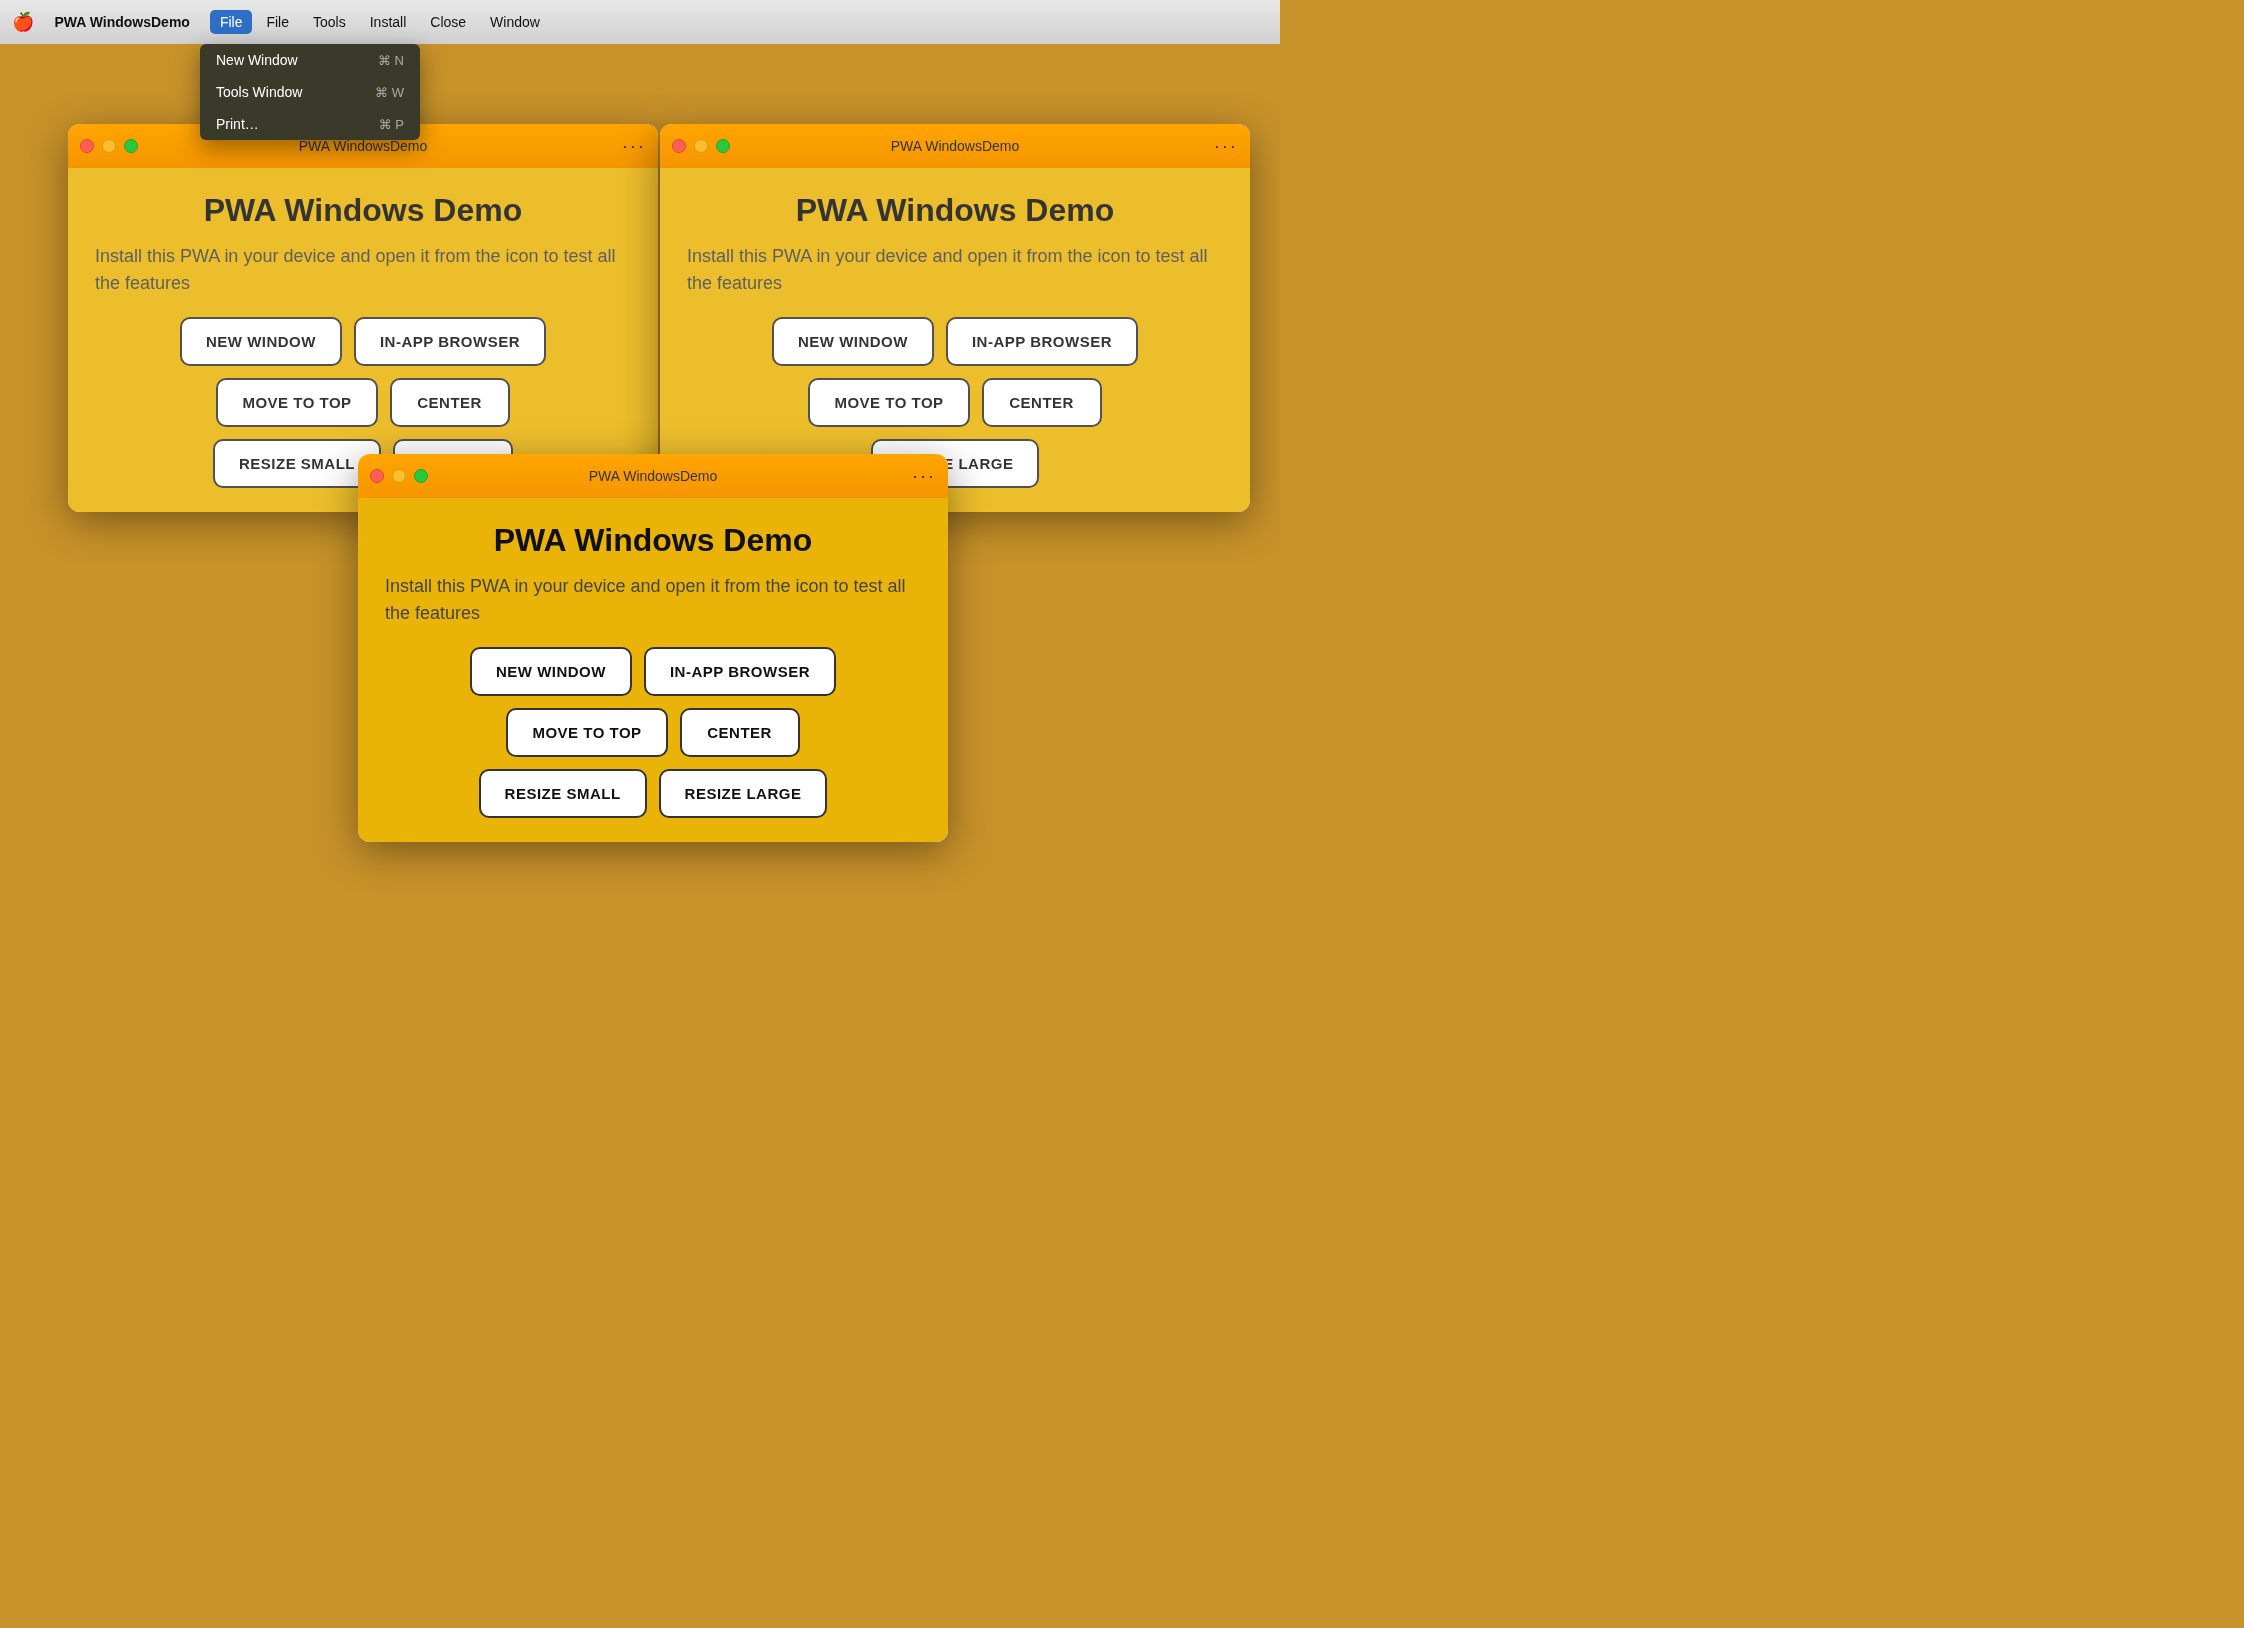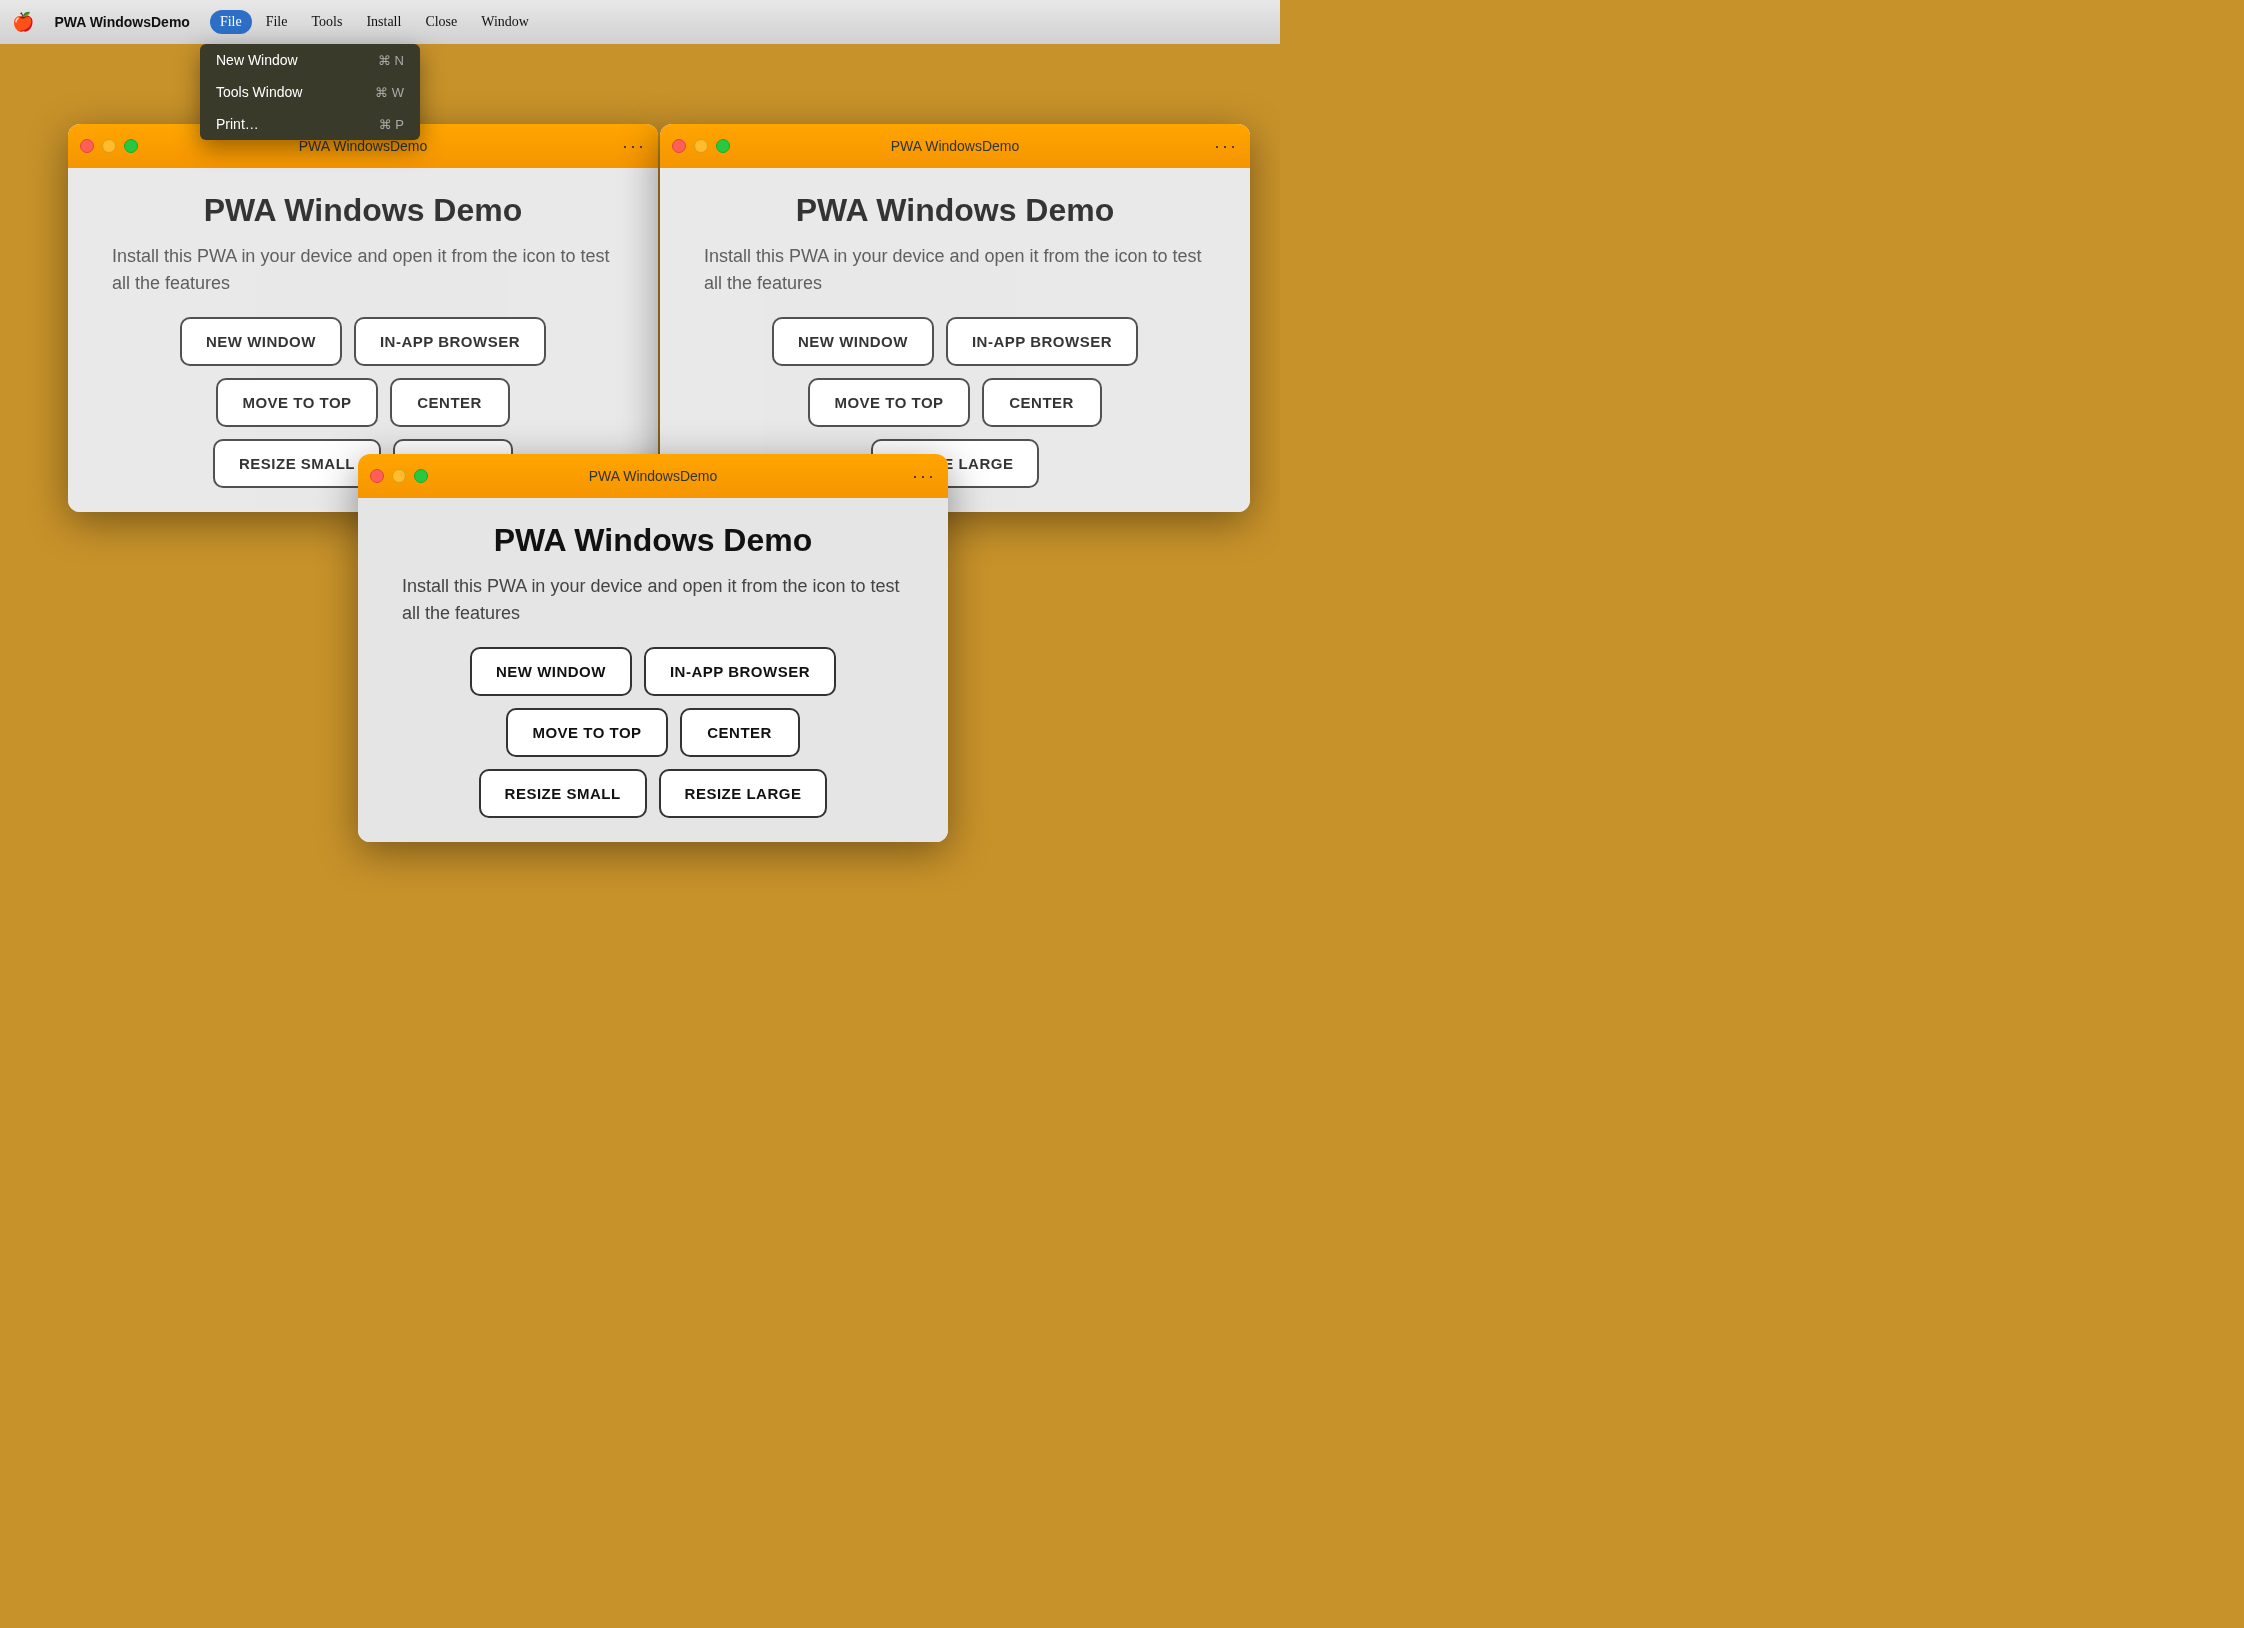--- a/index.html
+++ b/index.html
@@ -36,23 +36,22 @@
       font-weight: 600;
       color: #111;
       margin-right: 8px;
       padding: 4px 8px;
     }
 
     .menubar-item {
       font-size: 14px;
       color: #111;
       padding: 4px 10px;
-      border-radius: 12px;
+      border-radius: 5px;
       cursor: pointer;
-      font-family: Liberation Serif, serif;
     }
 
     .menubar-item.active {
       background-color: #2D6FC7;
       color: white;
     }
 
     
     .dropdown-menu {
       position: absolute;
@@ -135,22 +134,22 @@
     .window-dots {
       position: absolute;
       right: 12px;
       font-size: 18px;
       color: #333;
       letter-spacing: 2px;
     }
 
     
     .pwa-content {
-      background: #e5e5e5;
-      padding: 24px 44px;
+      background: #eab308;
+      padding: 24px 27px;
     }
 
     .pwa-title {
       font-size: 32px;
       font-weight: 800;
       color: #111;
       margin-bottom: 14px;
       text-align: center;
     }
 

